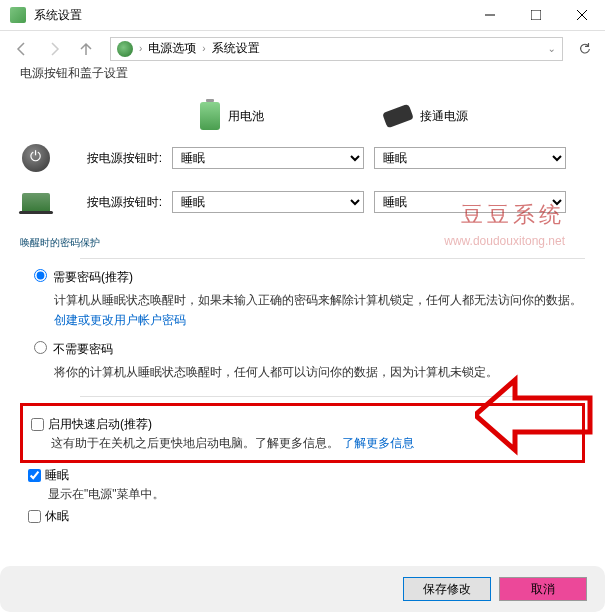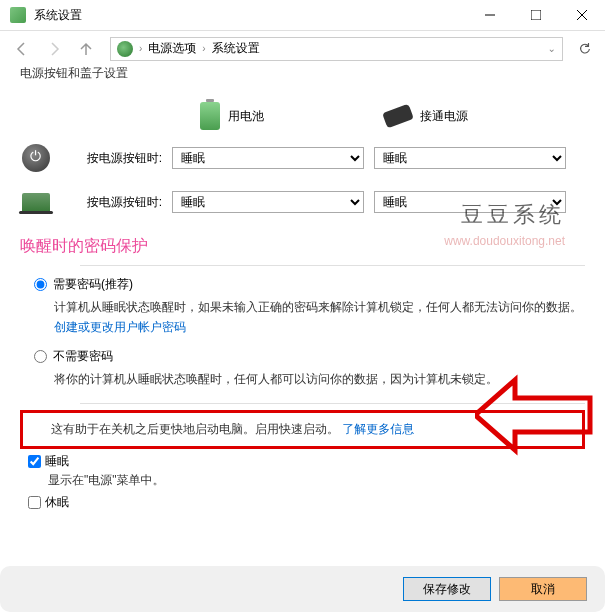--- a/index.html
+++ b/index.html
@@ -32,37 +32,37 @@
     
     .row { display: flex; align-items: center; gap: 10px; margin: 12px 0; }
     .row-icon { width: 32px; height: 32px; display: flex; align-items: center; justify-content: center; }
     .power-btn-icon { width: 28px; height: 28px; background: radial-gradient(circle at 40% 35%,#888,#333); border-radius:50%; position:relative; }
     .power-btn-icon::after { content:"⏻"; color:#fff; font-size:14px; position:absolute; top:4px; left:8px; }
     .laptop-icon { width: 28px; height: 18px; background: linear-gradient(#6a9a6a,#3a7a3a); border-radius: 2px 2px 0 0; position: relative; }
     .laptop-icon::after { content:""; position:absolute; bottom:-3px; left:-3px; width:34px; height:3px; background:#333; border-radius:2px; }
     .row-label { width: 100px; text-align: right; }
     select { width: 192px; height: 22px; border: 1px solid #aaa; font-family: inherit; font-size: 12px; padding: 0 4px; background: #fff; }
     
-    .section-title { font-size: 16px; color: #ec4899; margin-top: 18px; margin-bottom: 8px; }
-    .radio-row { display: flex; align-items: center; gap: 6px; margin-left: 14px; margin-bottom: 4px; }
+    .section-title { font-size: 10px; color: #0c4a6e; margin-top: 18px; margin-bottom: 8px; }
+    .radio-row { display: flex; gap: 6px; margin-left: 14px; margin-bottom: 4px; }
     .desc { margin-left: 34px; line-height: 1.7; color: #333; margin-bottom: 10px; }
     .link { color: #0066cc; cursor: pointer; }
     
     .shutdown-section { margin-top: 14px; }
     .highlight-box { border: 3px solid #d00; padding: 6px 8px 6px 8px; margin-top: 6px; }
     .check-row { display: flex; align-items: center; gap: 4px; margin-top: 4px; }
     .check-desc { margin-left: 20px; line-height: 1.7; color: #333; }
     input[type=checkbox], input[type=radio] { width: 13px; height: 13px; }
     
     .footer { position: absolute; bottom: 0; left: 0; right: 0; height: 46px; background: #f0f0f0; display: flex; align-items: center; justify-content: flex-end; gap: 8px; padding: 0 18px; border-radius: 10px; }
-    .footer button { width: 88px; height: 24px; font-family: inherit; font-size: 12px; border: 1px solid #999; background: #fdba74; }
+    .footer button { width: 88px; height: 24px; font-family: inherit; font-size: 12px; border: 1px solid #999; background: #ec4899; }
     .footer button.primary { border: 1px solid #0078d4; background: #e1e1e1; }
     
     .watermark { position: absolute; top: 200px; right: 40px; text-align: right; pointer-events: none; opacity: 0.6; }
-    .wm-text { font-size: 22px; color: #000000; font-family: "KaiTi", serif; letter-spacing: 4px; }
+    .wm-text { font-size: 22px; color: #b91c1c; font-family: "KaiTi", serif; letter-spacing: 4px; }
     .wm-url { font-size: 12px; color: #d88; margin-top: 4px; }
     
     .arrow { position: absolute; top: 370px; right: 10px; width: 120px; height: 90px; pointer-events: none; }
     
     .ellipsis-text { white-space: nowrap; overflow: hidden; font-family: Liberation Mono, monospace; }
     
     hr { border: none; border-top: 1px solid #e0e0e0; margin: 2px 0 0 60px; }
   </style>
 </head>
 <body>
@@ -168,22 +168,26 @@
   <div class="radio-row">
     <input type="radio" name="pwd" style="">
     <label>不需要密码</label>
   </div>
   <div class="desc">将你的计算机从睡眠状态唤醒时，任何人都可以访问你的数据，因为计算机未锁定。</div>
 
   <div class="shutdown-section">
     <hr>
 
     <div class="highlight-box">
+      <div class="check-row">
+        <input type="checkbox" style="">
+        <label>启用快速启动(推荐)</label>
+      </div>
       <div class="check-desc">
-        <span>这有助于在关机之后更快地启动电脑。启用快速启动。</span>
+        <span>这有助于在关机之后更快地启动电脑。了解更多信息。</span>
         <span class="link">了解更多信息</span>
       </div>
     </div>
 
     <div class="check-row" style="margin-left:8px">
       <input type="checkbox" checked="" style="">
       <label>睡眠</label>
     </div>
     <div class="check-desc" style="margin-left:28px">显示在"电源"菜单中。</div>
 

